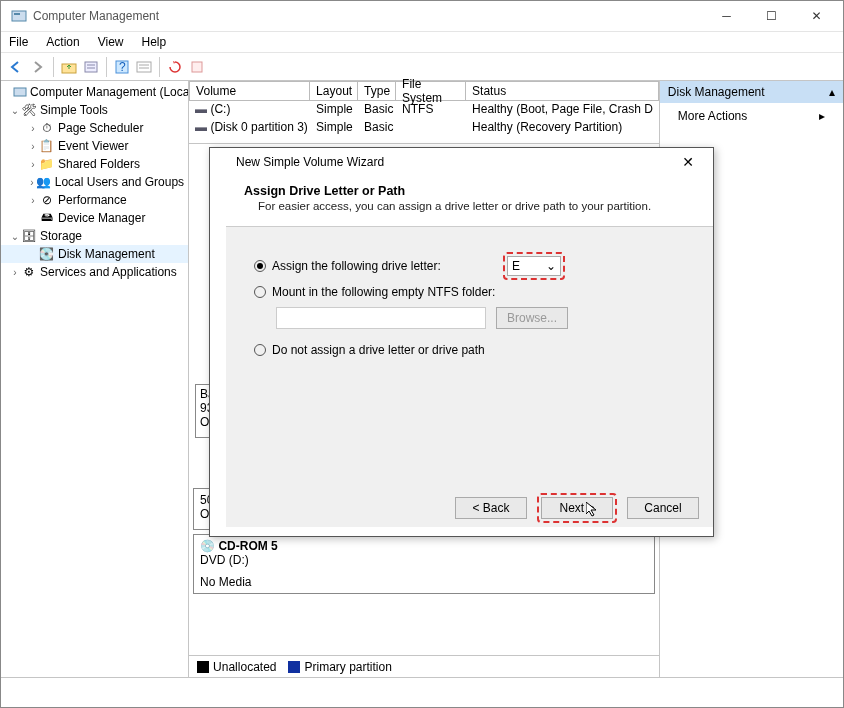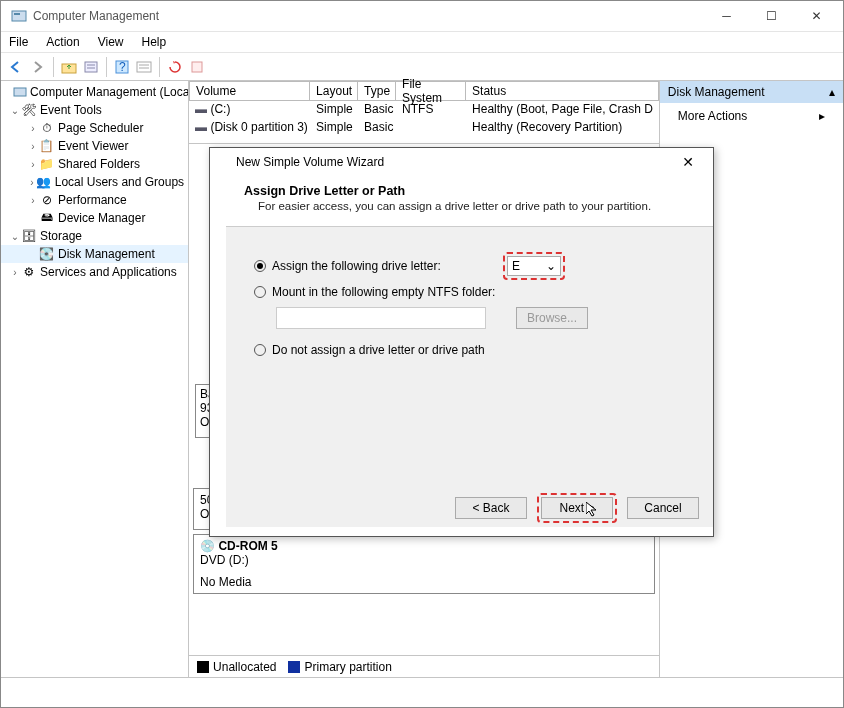--- a/index.html
+++ b/index.html
@@ -48,21 +48,21 @@
 .dlg-head .h1 { font-weight:bold; font-size:12.5px; }
 .dlg-head .h2 { font-size:11.5px; color:#222; padding-left:14px; margin-top:2px; }
 .dlg-body { padding:26px 28px; background:#f0f0f0; height:260px; }
 .radio-row { display:flex; align-items:center; height:26px; gap:6px; }
 .radio { width:12px; height:12px; border:1px solid #555; border-radius:50%; display:inline-flex; align-items:center; justify-content:center; }
 .radio.on::after { content:""; width:6px; height:6px; background:#000; border-radius:50%; }
 .sel-box { border:1px solid #aaa; height:20px; width:54px; display:flex; align-items:center; justify-content:space-between; padding:0 4px; background:#fff; font-size:11px; margin-left:auto; margin-right:130px;}
 .hl { border:2px dashed #d33; padding:2px; border-radius:4px; }
 .txtin { border:1px solid #ccc; background:#fff; height:22px; width:210px; margin-left:22px; }
 .btn { border:1px solid #aaa; background:#e9e9e9; height:22px; min-width:72px; padding:0 10px; display:inline-flex; align-items:center; justify-content:center; }
-.btn.dis { color:#999;margin-left:20px; }
+.btn.dis { color:#999; }
 .dlg-foot { height:40px; background:#f0f0f0; display:flex; align-items:center; justify-content:flex-end; gap:10px; padding:0 14px; border-top:1px solid #f0f0f0;}
 .cursor { position:absolute; width:16px; height:16px; }
 </style>
 </head>
 <body>
 
 <div class="titlebar">
   <span class="icon">
     <svg width="16" height="16">
         <rect x="1" y="3" width="14" height="10" fill="#cde" stroke="#58a"></rect>
@@ -144,21 +144,21 @@
         <span class="tico">
           <svg width="14" height="14">
             <rect x="1" y="3" width="12" height="8" fill="#cde" stroke="#58a"></rect>
           </svg>
         </span>
         <span>Computer Management (Local</span>
       </div>
     <div class="tree-row" style="padding-left:8px">
         <span class="tw">⌄</span>
         <span class="tico">🛠</span>
-        <span>Event Tools</span>
+        <span>Simple Tools</span>
       </div>
     <div class="tree-row" style="padding-left:26px">
         <span class="tw">›</span>
         <span class="tico">⏱</span>
         <span>Page Scheduler</span>
       </div>
     <div class="tree-row" style="padding-left:26px">
         <span class="tw">›</span>
         <span class="tico">📋</span>
         <span>Event Viewer</span>

